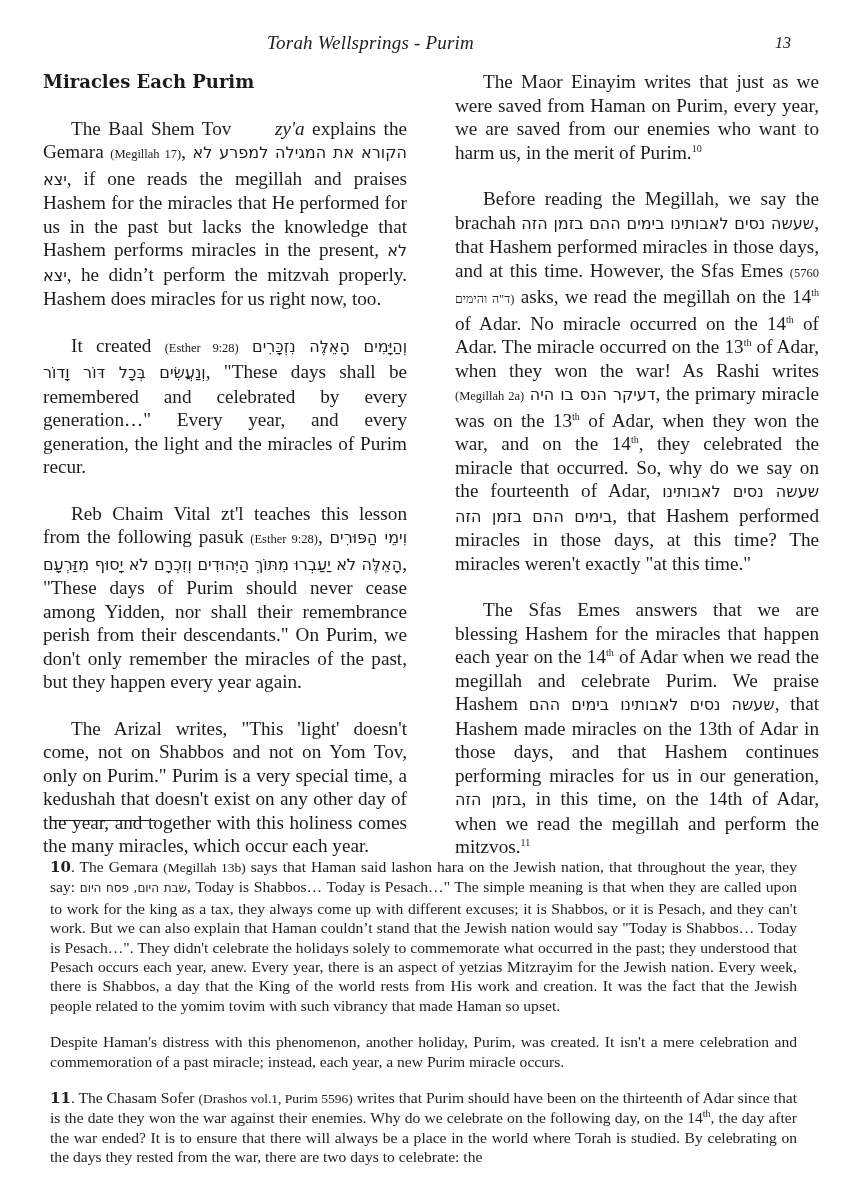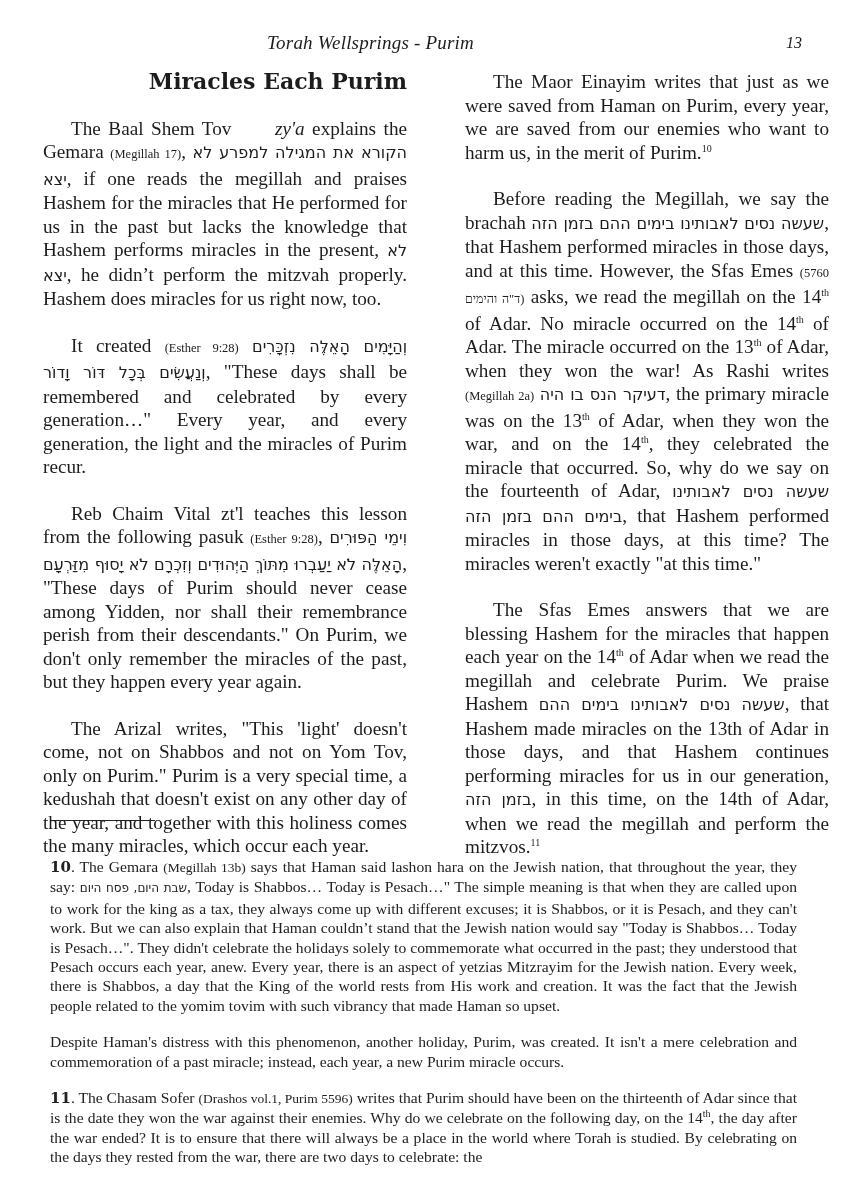--- a/index.html
+++ b/index.html
@@ -1,24 +1,24 @@
 <!DOCTYPE html>
 <html><head>
 <meta charset="utf-8">
 <style>
   html, body { margin: 0; padding: 0; background: #ffffff; }
   body { width: 849px; height: 1200px; position: relative; overflow: hidden; color: #1c1c1c; font-family: "Liberation Serif", "DejaVu Serif", serif; }
   .header { position: absolute; top: 32px; left: 0; width: 849px; height: 26px; }
   .running-title { position: absolute; left: 0; width: 741px; text-align: center; font-style: italic; font-size: 19px; letter-spacing: 0.2px; }
-  .page-number { position: absolute; right: 47px; top: 2px; font-style: italic; font-size: 16px; }
+  .page-number { position: absolute; right: 58px; top: 2px; font-style: italic; font-size: 16px; }
   .col { position: absolute; top: 70px; width: 364px; font-size: 19.2px; line-height: 23.5px; text-align: justify; }
   .col-left { left: 43px; }
-  .col-right { left: 465px; }
+  .col-right { left: 455px; }
   .col p { margin: 0 0 23px 0; text-indent: 28px; hyphens: none; }
-  .section-heading { text-align: right; font-weight: bold; font-size: 22px; font-family: "DejaVu Serif", serif; margin: 6px 0 24px 0; text-indent: 0 !important; }
+  .section-heading { text-align: left; font-weight: bold; font-size: 18px; font-family: "DejaVu Serif", serif; margin: 6px 0 24px 0; text-indent: 0 !important; }
   .src { font-size: 12.5px; font-family: "Liberation Serif", serif; }
   .heb { font-family: "DejaVu Sans", sans-serif; font-size: 16px; direction: rtl; unicode-bidi: embed; }
   .it { font-style: italic; margin-left: 36px; }
   sup { font-size: 10px; line-height: 0; }
   .fn-rule { position: absolute; left: 50px; top: 820px; width: 105px; height: 1px; background: #222; }
   .footnotes { position: absolute; left: 50px; top: 840px; width: 747px; font-size: 15.6px; line-height: 19.4px; text-align: justify; color: #222; }
   .footnotes p { margin: 17px 0 10px 0; }
   .fn-num { font-weight: bold; font-family: "DejaVu Serif", serif; font-size: 15px; }
   .fn-src { font-size: 13.5px; }
   .fn-heb { font-family: "DejaVu Sans", sans-serif; font-size: 12px; }

